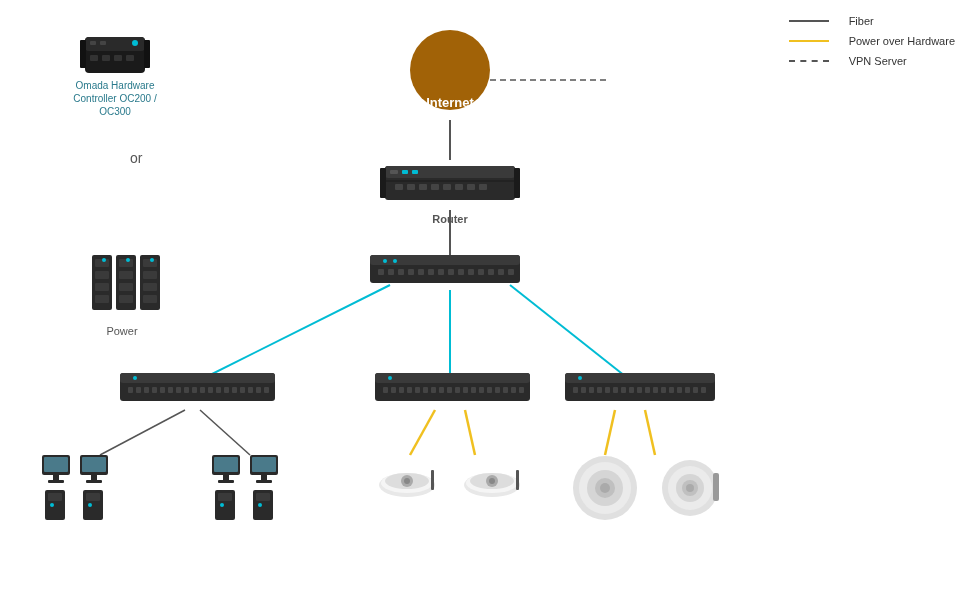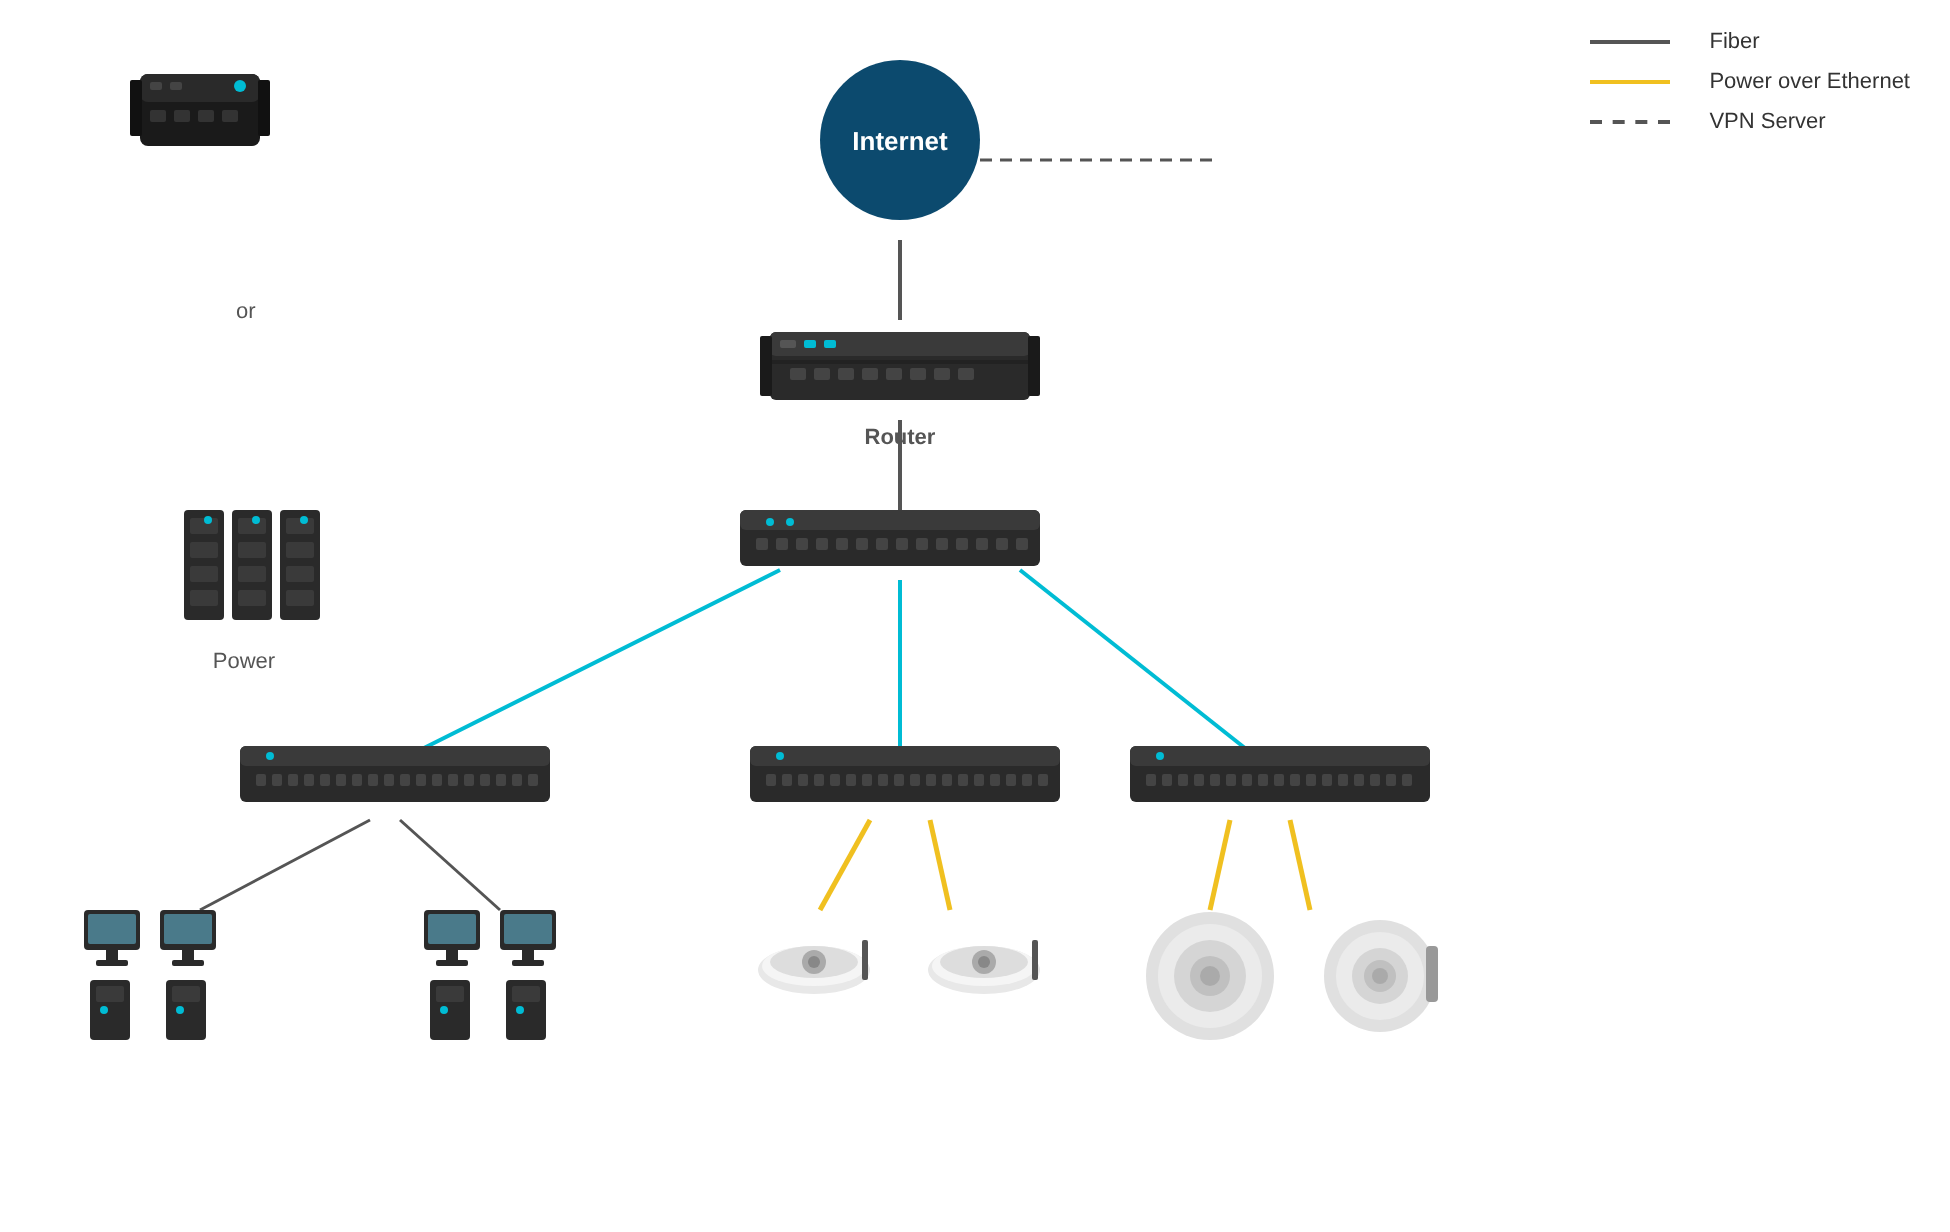--- a/index.html
+++ b/index.html
@@ -78,23 +78,23 @@
     }
     .node-label.dark {
       color: #333;
     }
 
     
     .internet-circle {
       width: 80px;
       height: 80px;
       border-radius: 50%;
-      background: #0c4a6e;
+      background: #a16207;
       display: flex;
-      align-items: center;
+      align-items: flex-end;
       justify-content: center;
       color: #fff;
       font-size: 13px;
       font-weight: bold;
     }
 
   </style>
 </head>
 <body>
 
@@ -124,21 +124,21 @@
     <line x1="200" y1="410" x2="250" y2="455" stroke="#555" stroke-width="1.5"></line>
   </svg>
 
   <div class="legend">
     <div class="legend-item">
       <div class="legend-line fiber"></div>
       <span>Fiber</span>
     </div>
     <div class="legend-item">
       <div class="legend-line poe"></div>
-      <span>Power over Ethernet</span>
+      <span>Power over Hardware</span>
     </div>
     <div class="legend-item">
       <div class="legend-line vpn"></div>
       <span>VPN Server</span>
     </div>
   </div>
 
   <div class="node" style="left:410px; top:30px;">
     <div class="internet-circle">
       <span>Internet</span>
@@ -284,24 +284,26 @@
 
       <rect x="10" y="20" width="8" height="6" rx="1" fill="#333"></rect>
       <rect x="22" y="20" width="8" height="6" rx="1" fill="#333"></rect>
       <rect x="34" y="20" width="8" height="6" rx="1" fill="#333"></rect>
       <rect x="46" y="20" width="8" height="6" rx="1" fill="#333"></rect>
       <circle cx="55" cy="8" r="3" fill="#00bcd4"></circle>
 
       <rect x="0" y="5" width="6" height="28" rx="1" fill="#111"></rect>
       <rect x="64" y="5" width="6" height="28" rx="1" fill="#111"></rect>
     </svg>
+    <span class="node-label" style="font-size:10px; max-width:100px;">Omada Hardware Controller
+OC200 / OC300</span>
   </div>
 
   <div class="node" style="left:118px; top:150px;">
-    <span style="font-size:11px; color:#555;">or</span>
+    <span style="font-size:14px; color:#555;margin-left:12px;">or</span>
   </div>
 
 
   <div class="node" style="left:82px; top:255px;">
     <svg width="80" height="65" viewBox="0 0 80 65">
 
       <rect x="10" y="0" width="20" height="55" rx="2" fill="#2a2a2a"></rect>
       <rect x="13" y="4" width="14" height="8" rx="1" fill="#3a3a3a"></rect>
       <rect x="13" y="16" width="14" height="8" rx="1" fill="#3a3a3a"></rect>
       <rect x="13" y="28" width="14" height="8" rx="1" fill="#3a3a3a"></rect>

